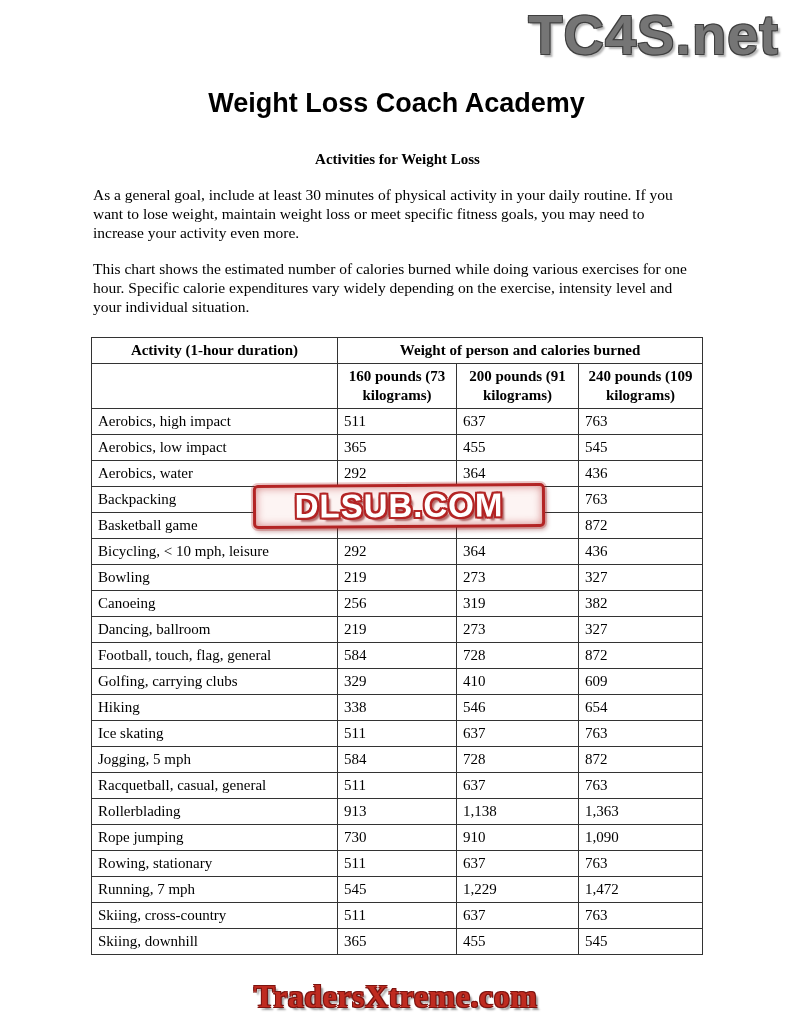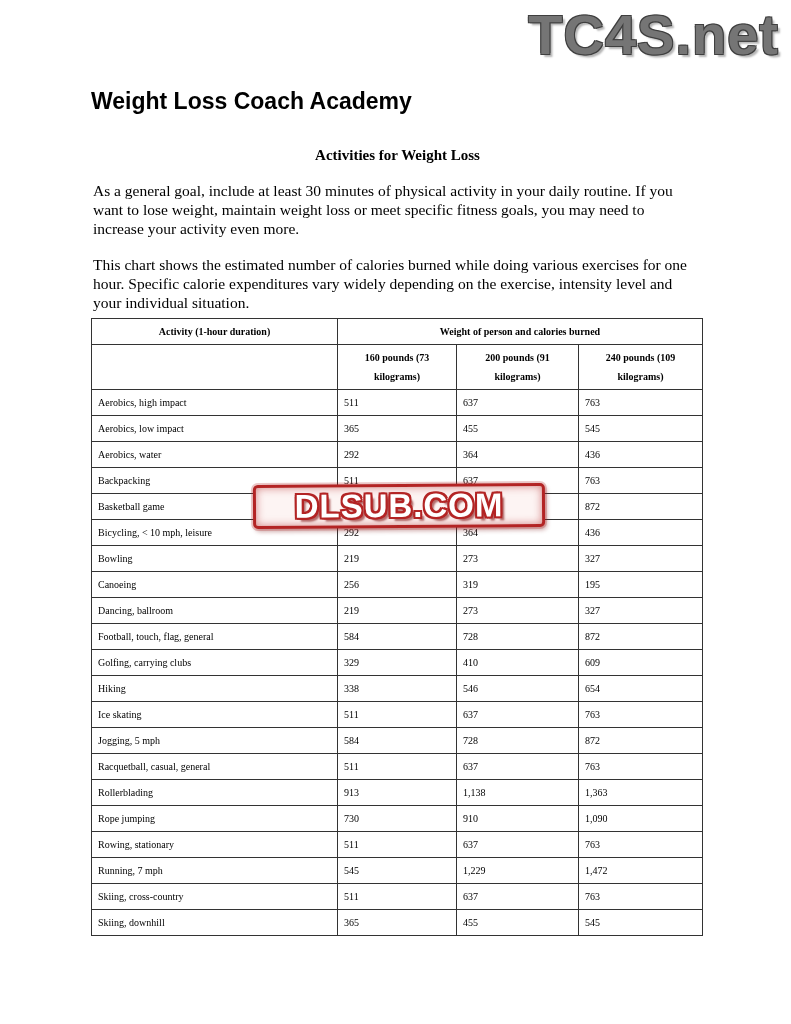--- a/index.html
+++ b/index.html
@@ -29,42 +29,43 @@
     text-shadow:
       -1px -1px 0 #3f3f3f, 1px -1px 0 #3f3f3f,
       -1px 1px 0 #3f3f3f, 1px 1px 0 #3f3f3f,
       3px 3px 2px #b5b5b5;
   }
 
   .content{position:absolute;left:91px;top:0;width:611px;}
 
   .doc-title{
     margin:88px 0 0 0;
+    text-align:center;
     font-family:"Liberation Sans", sans-serif;
     font-weight:bold;
-    font-size:23px;
+    font-size:27px;
   }
   .section-heading{
     margin:32px 0 0 2px;
     font-size:15px;
     font-weight:bold;
     text-align:center;
   }
   .para{
     margin:17px 10px 0 2px;
     font-size:15.5px;
     line-height:19px;
   }
 
   table.calories{
-    margin-top:6px;
+    margin-top:21px;
     width:611px;
     border-collapse:collapse;
     table-layout:fixed;
-    font-size:10px;
+    font-size:15px;
     border-radius:24px;
   }
   table.calories th, table.calories td{
     border:1px solid #333;
     padding:3px 6px;
     line-height:19px;
     vertical-align:middle;
     overflow:hidden;
     white-space:nowrap;
   }
@@ -194,21 +195,21 @@
           <tr>
             <td>Bowling</td>
             <td>219</td>
             <td>273</td>
             <td>327</td>
           </tr>
           <tr>
             <td>Canoeing</td>
             <td>256</td>
             <td>319</td>
-            <td>195</td>
+            <td>382</td>
           </tr>
           <tr>
             <td>Dancing, ballroom</td>
             <td>219</td>
             <td>273</td>
             <td>327</td>
           </tr>
           <tr>
             <td>Football, touch, flag, general</td>
             <td>584</td>
@@ -281,14 +282,15 @@
             <td>455</td>
             <td>545</td>
           </tr>
         </tbody>
     </table>
 
   </div>
 
   <div class="stamp">DLSUB.COM</div>
 
+  <div class="footer-wm">TradersXtreme.com</div>
 
 </div>
 
 </body></html>

